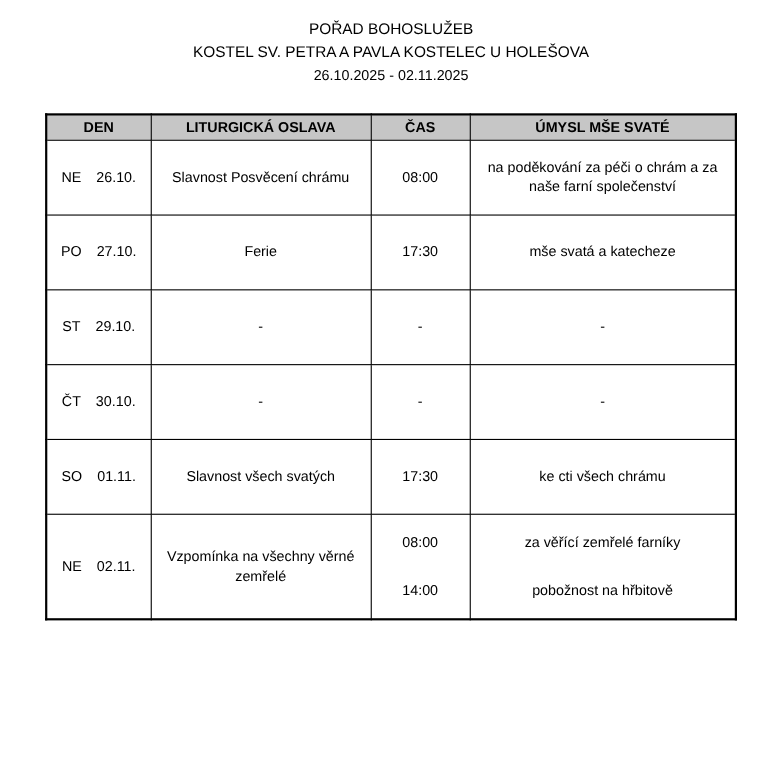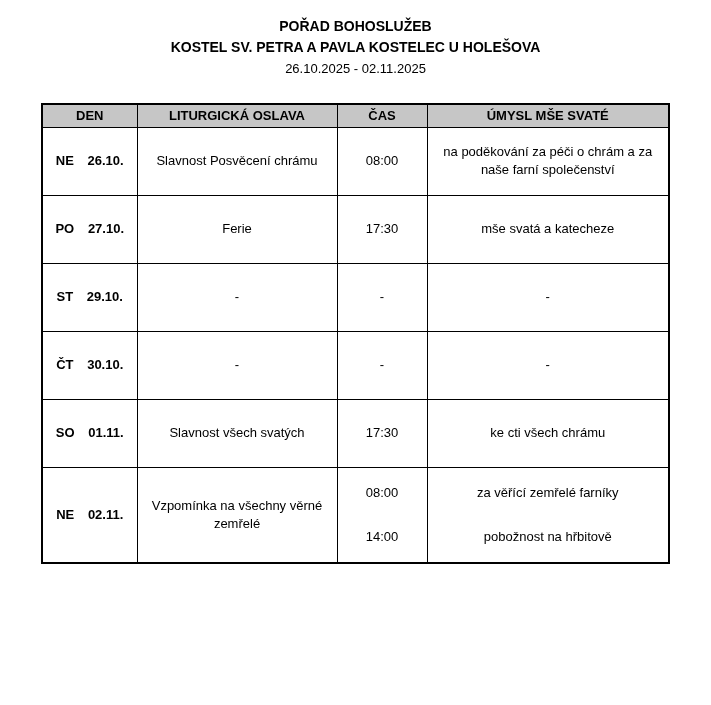--- a/index.html
+++ b/index.html
@@ -13,21 +13,21 @@
     color: #000000;
   }
   .page {
     width: 711px;
     height: 705px;
     padding-top: 16px;
     overflow: hidden;
   }
   .doc-header { text-align: center; }
   .doc-title, .doc-subtitle {
-    font-weight: 700;
+    font-weight: 400;
     font-size: 14px;
     line-height: 21px;
   }
   .doc-daterange {
     font-size: 13px;
     line-height: 21px;
   }
   table.schedule {
     border-collapse: collapse;
     table-layout: fixed;
@@ -52,21 +52,21 @@
     border: 1px solid var(--border-color, #000);
     font-size: 13px;
     line-height: 18px;
     text-align: center;
     vertical-align: middle;
     padding: 2px 10px;
   }
   tbody tr { height: 68px; }
   tbody tr.row-last { height: 96px; }
   .den-cell {
-    font-weight: 700;
+    font-weight: 400;
     white-space: nowrap;
     padding: 2px 9px;
   }
   .den-cell .day { margin-right: 10px; }
   .stack {
     display: flex;
     flex-direction: column;
     justify-content: space-around;
     height: 88px;
   }

